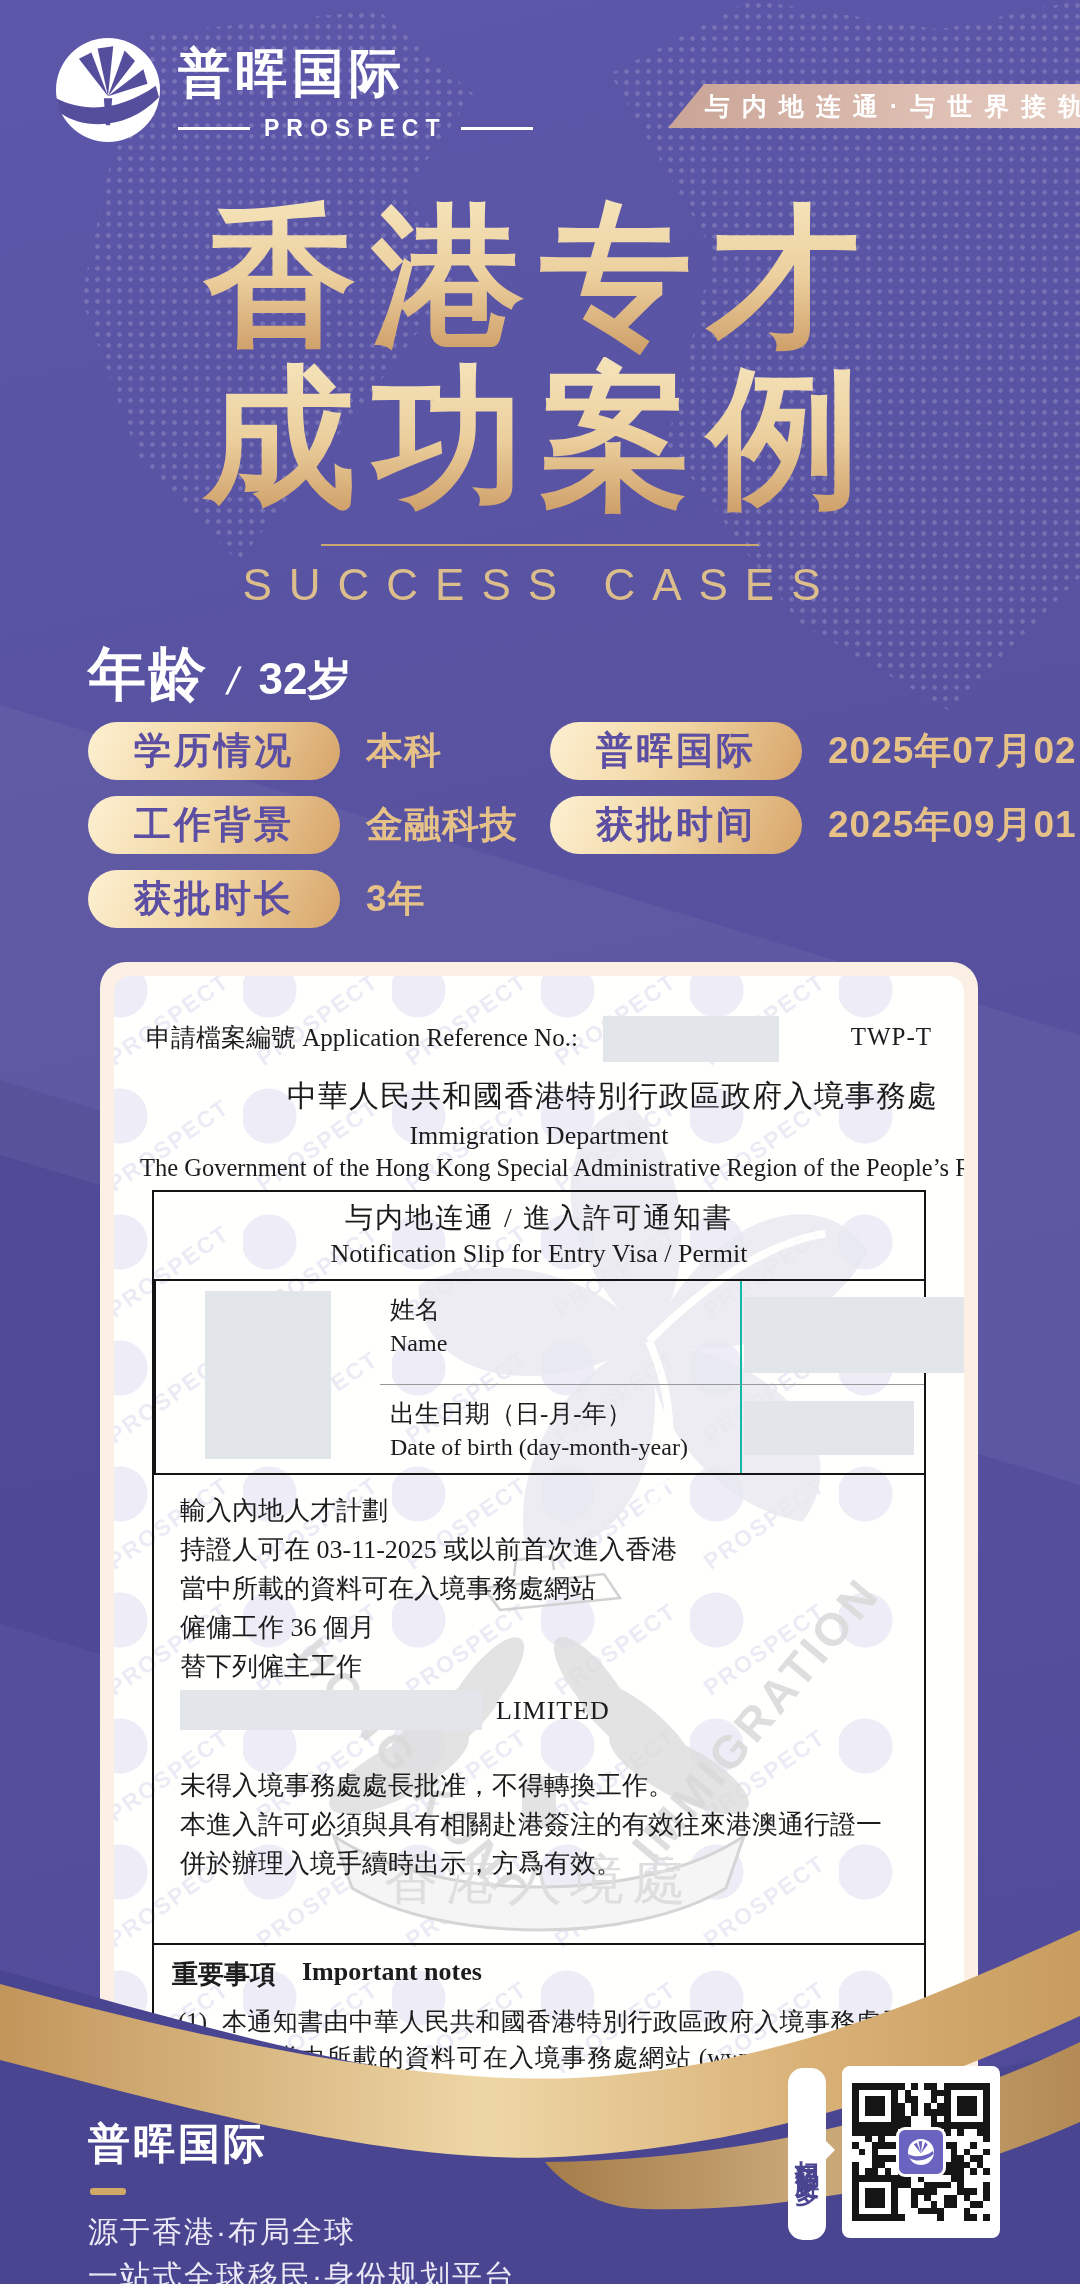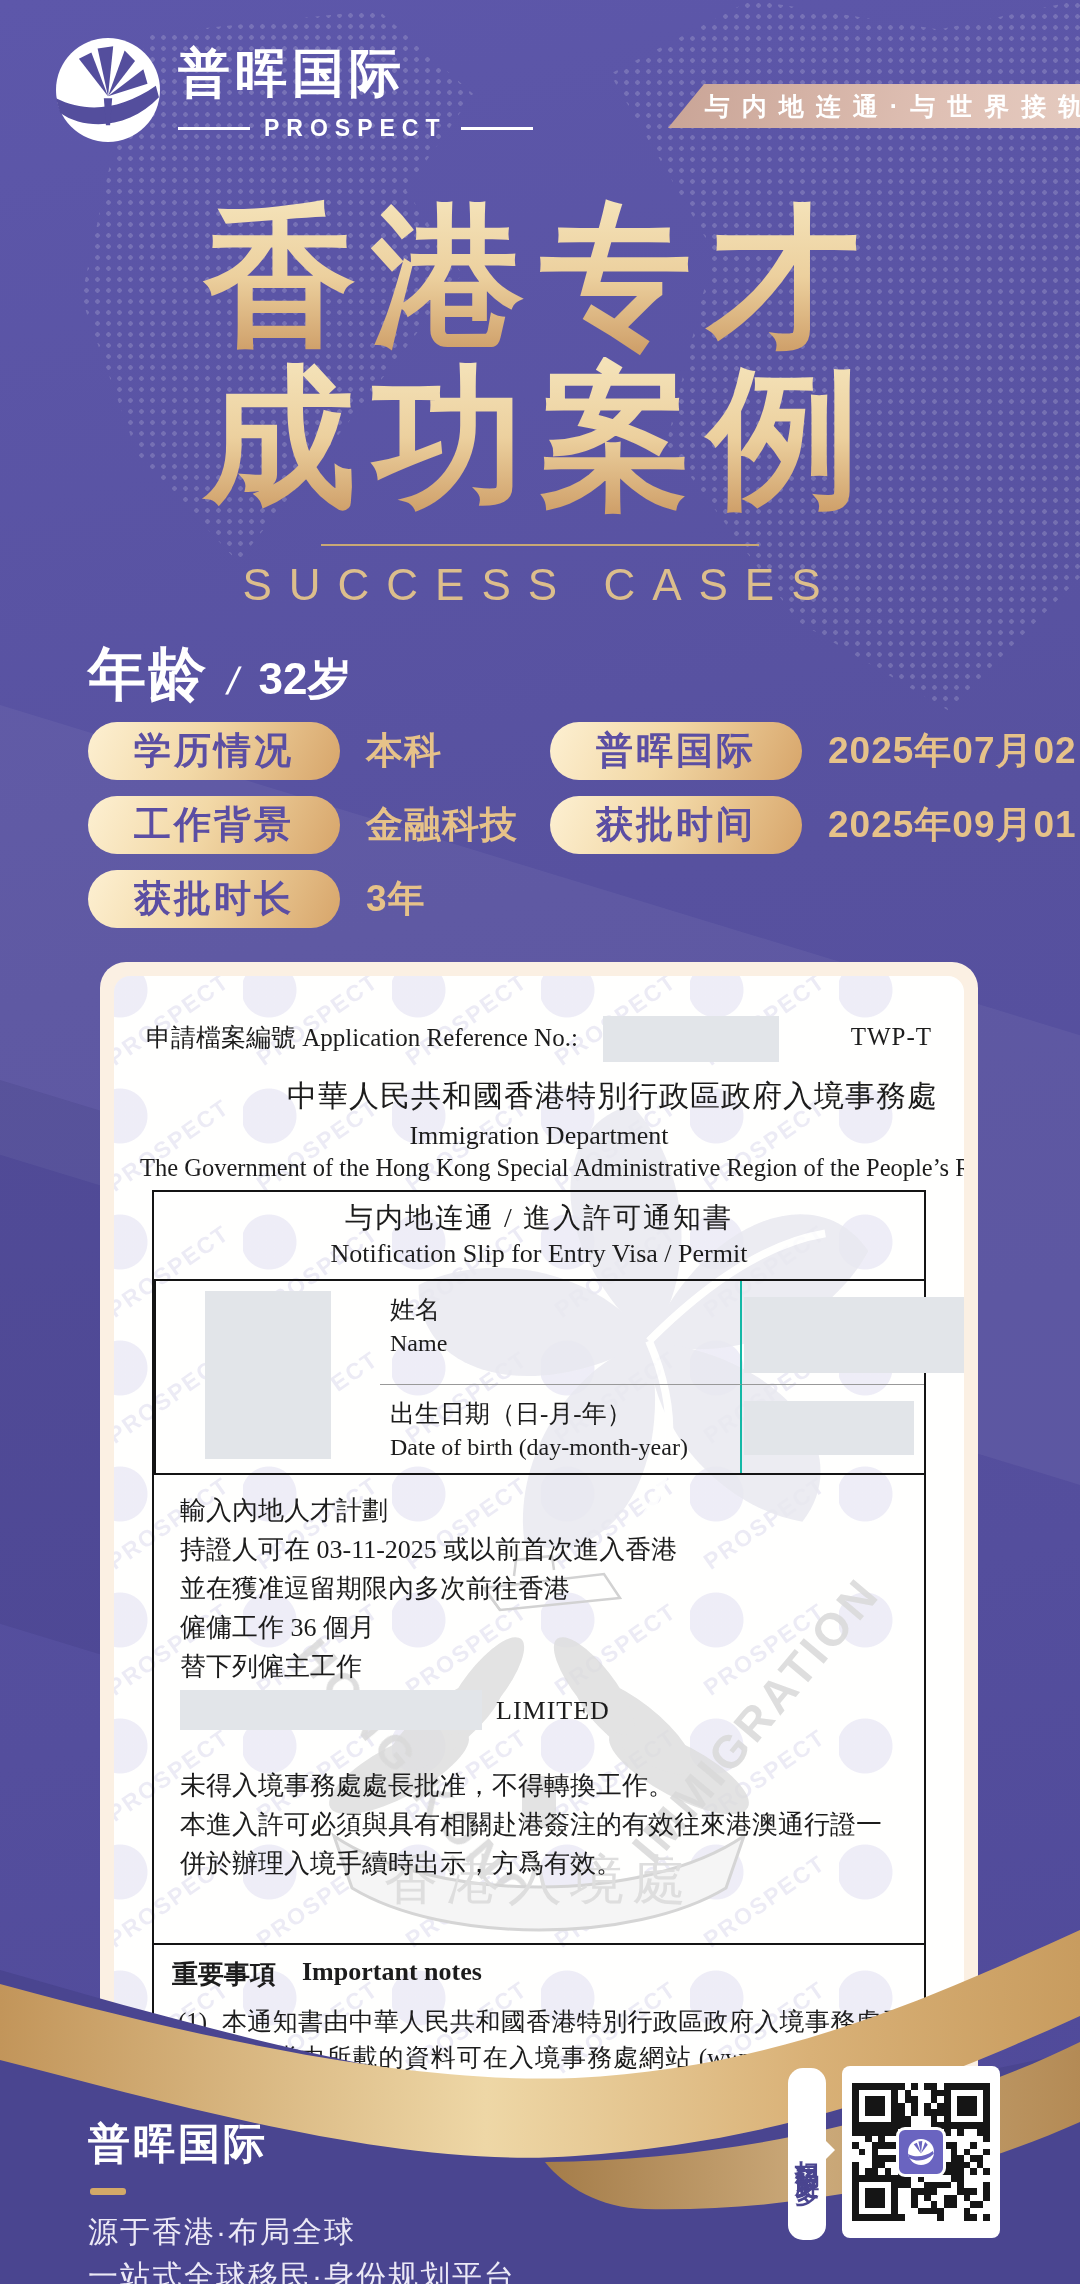--- a/index.html
+++ b/index.html
@@ -321,21 +321,21 @@
             <div class="cell row2">
               <span class="redact dob-box"></span>
             </div>
           </div>
 
           <div class="slip-bottom-rule"></div>
 
           <div class="employ">
             <div class="employ-line">輸入內地人才計劃</div>
             <div class="employ-line">持證人可在 03-11-2025 或以前首次進入香港</div>
-            <div class="employ-line">並在獲准逗留期限內多次前往香港</div>
+            <div class="employ-line">當中所載的資料可在入境事務處網站</div>
             <div class="employ-line">僱傭工作 36 個月</div>
             <div class="employ-line">替下列僱主工作</div>
             <div class="employer-row">
               <span class="redact employer-box"></span>
               <span class="employer-suffix">LIMITED</span>
             </div>
             <div class="conditions">
               <div>未得入境事務處處長批准，不得轉換工作。</div>
               <div>本進入許可必須與具有相關赴港簽注的有效往來港澳通行證一併於辦理入境手續時出示，方爲有效。</div>
             </div>

